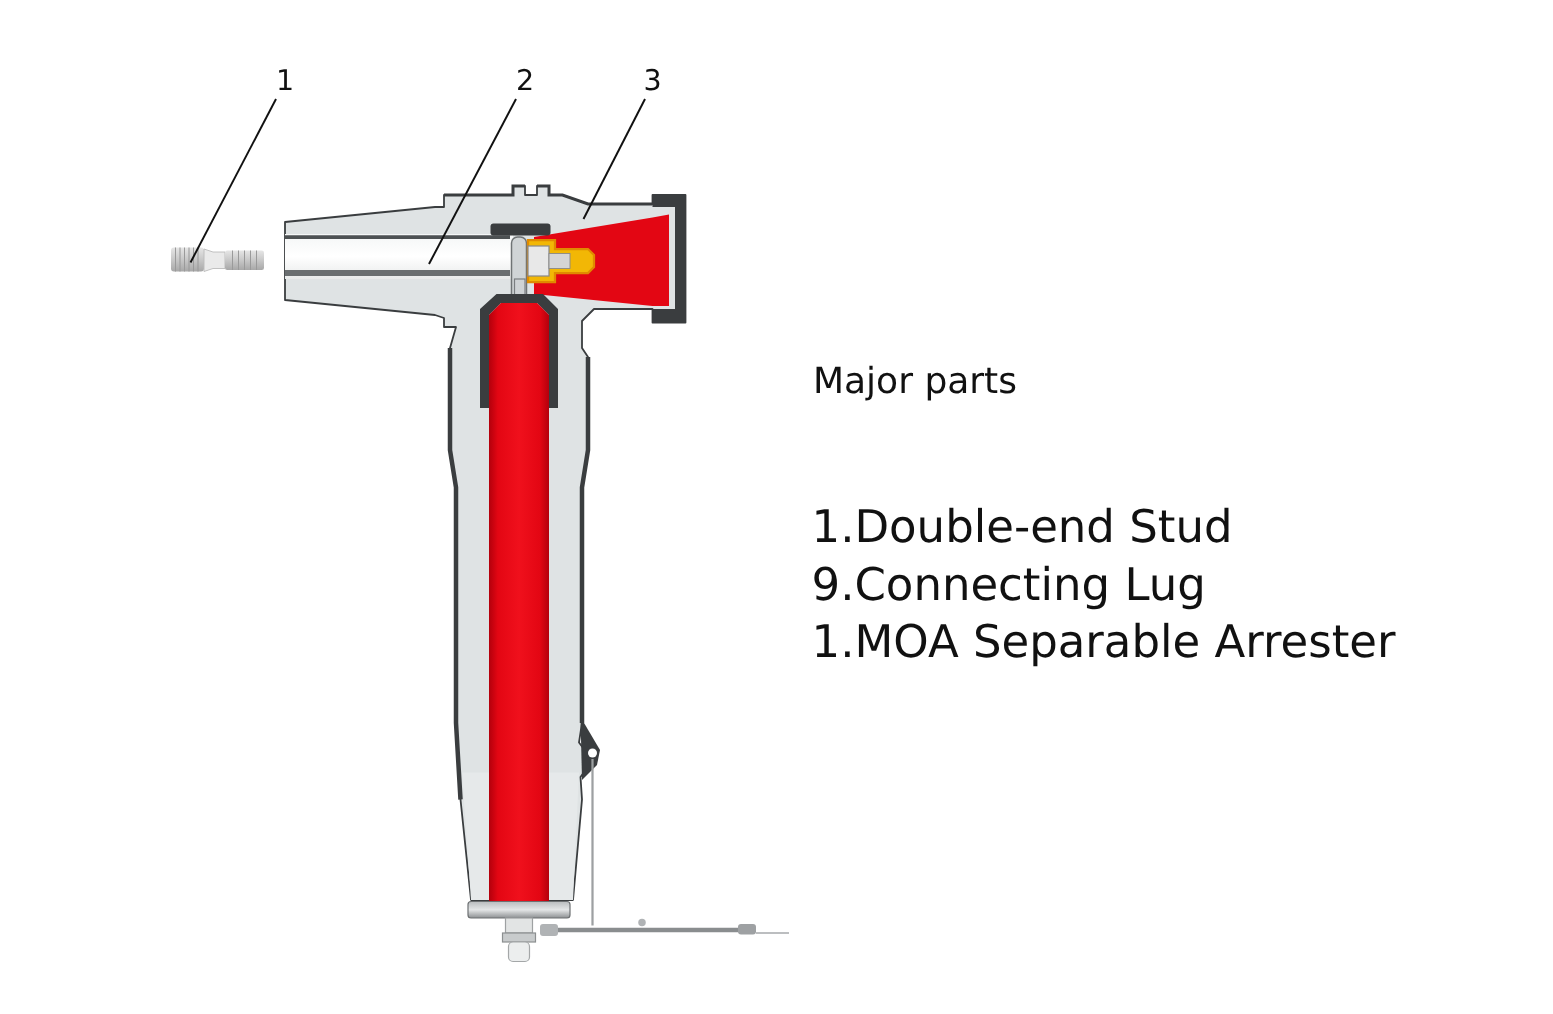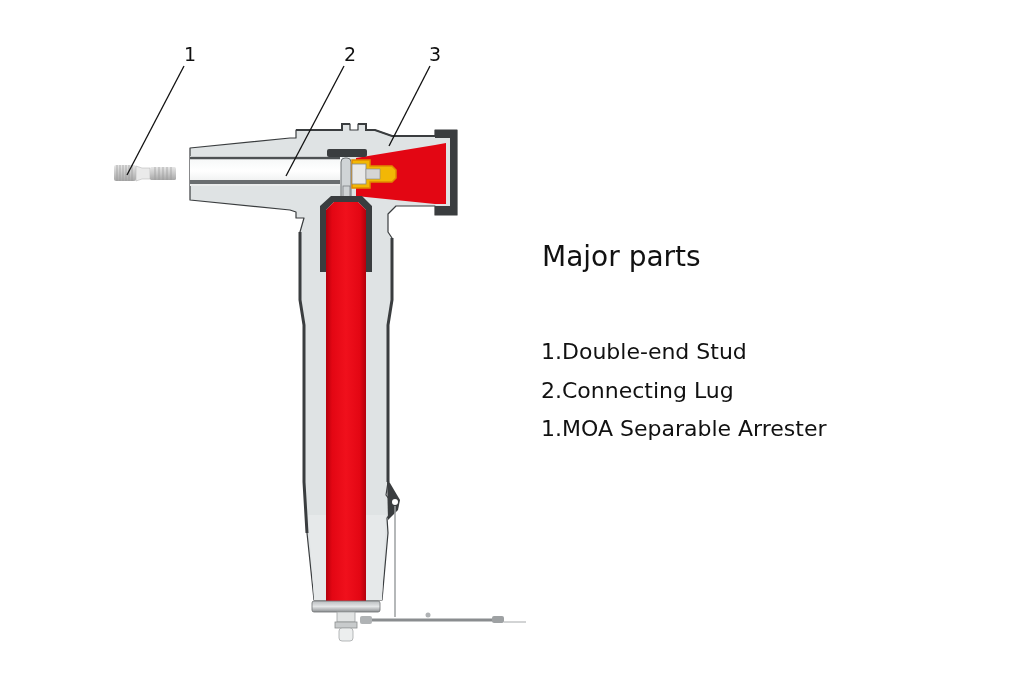--- a/index.html
+++ b/index.html
@@ -1,20 +1,20 @@
 <!DOCTYPE html>
 <html><head>
 <meta charset="utf-8">
 <style>
   html, body { margin: 0; padding: 0; background: #ffffff; }
   body { width: 1035px; height: 676px; position: relative; overflow: hidden; font-family: "DejaVu Sans", "Liberation Sans", sans-serif; }
   #diagram { position: absolute; left: 0; top: 0; width: 1035px; height: 676px; }
   .callout-num { position: absolute; font-size: 19px; color: #111; font-family: "DejaVu Sans", sans-serif; }
-  .title { position: absolute; left: 542px; top: 240px; font-size: 28px; color: #111; font-weight: normal; }
-  .parts { position: absolute; left: 541px; top: 333px; font-size: 22px; color: #111; line-height: 38.5px; margin: 0; padding: 0; list-style: none; }
+  .title { position: absolute; left: 542px; top: 240px; font-size: 24px; color: #111; font-weight: normal; }
+  .parts { position: absolute; left: 541px; top: 333px; font-size: 30px; color: #111; line-height: 38.5px; margin: 0; padding: 0; list-style: none; }
   .parts li { white-space: nowrap; }
 </style>
 </head>
 <body>
 
 <svg id="diagram" viewBox="0 0 1035 676" xmlns="http://www.w3.org/2000/svg">
   <defs>
     <linearGradient id="redGrad" x1="0" y1="0" x2="1" y2="0">
       <stop offset="0" stop-color="#b3000c"></stop>
       <stop offset="0.15" stop-color="#e30613"></stop>
@@ -122,15 +122,15 @@
   </g>
 </svg>
 
 <div class="callout-num" style="left:184px; top:43px;">1</div>
 <div class="callout-num" style="left:344px; top:43px;">2</div>
 <div class="callout-num" style="left:429px; top:43px;">3</div>
 
 <div class="title">Major parts</div>
 <ul class="parts">
   <li>1.Double-end Stud</li>
-  <li>2.Connecting Lug</li>
+  <li>9.Connecting Lug</li>
   <li>1.MOA Separable Arrester</li>
 </ul>
 
 </body></html>

